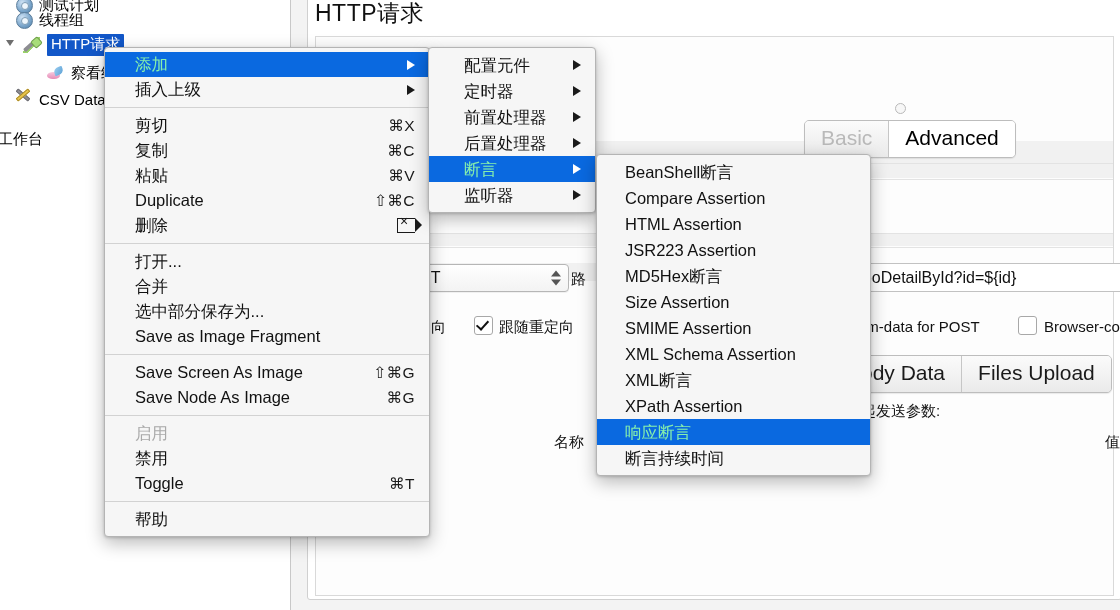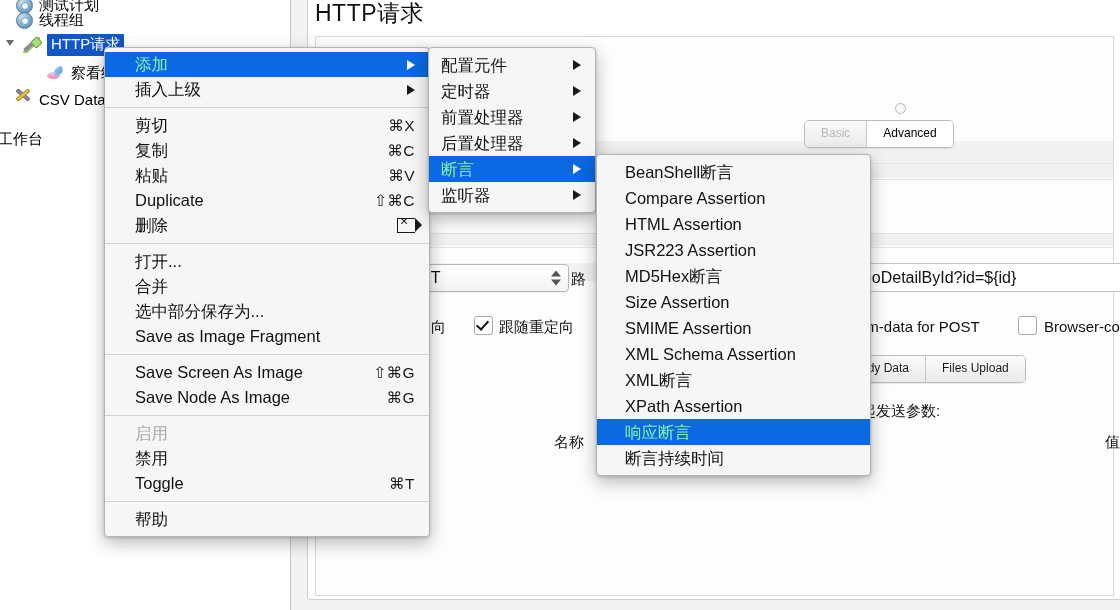--- a/index.html
+++ b/index.html
@@ -149,21 +149,21 @@
   .tabbar {
     position:absolute;
     display:flex;
     background:#e9e9e9;
     border:1px solid #bdbdbd;
     border-radius:5px;
     overflow:hidden;
     box-shadow:0 1px 1px rgba(0,0,0,.08);
   }
   .tabbar .tab {
-    font-size:12px;
+    font-size:21px;
     padding:5px 16px 7px;
     color:#1a1a1a;
     background:linear-gradient(180deg,#fbfbfb,#eaeaea);
     border-right:1px solid #c6c6c6;
     white-space:nowrap;
   }
   .tabbar .tab:last-child { border-right:none; }
   .tabbar .tab.active {
     background:#ffffff;
     color:#000;
@@ -248,21 +248,21 @@
     position:relative;
     display:flex;
     align-items:center;
     height:25px;
     padding:0 14px 0 30px;
     font-size:16.5px;
     color:#111;
     white-space:nowrap;
     line-height:1;
   }
-  .menu.m2 .mi { padding-left:12px; height:26px; }
+  .menu.m2 .mi { padding-left:35px; height:26px; }
   .menu.m3 .mi { padding-left:28px; height:26px; }
   .mi.sel { background:#0a69e0; color:#86efac; }
   .mi.disabled { color:#a9a9a9; }
   .mi .label { flex:1 1 auto; }
   .mi .accel {
     font-size:15.5px;
     color:#1a1a1a;
     margin-left:18px;
     letter-spacing:0.5px;
   }

